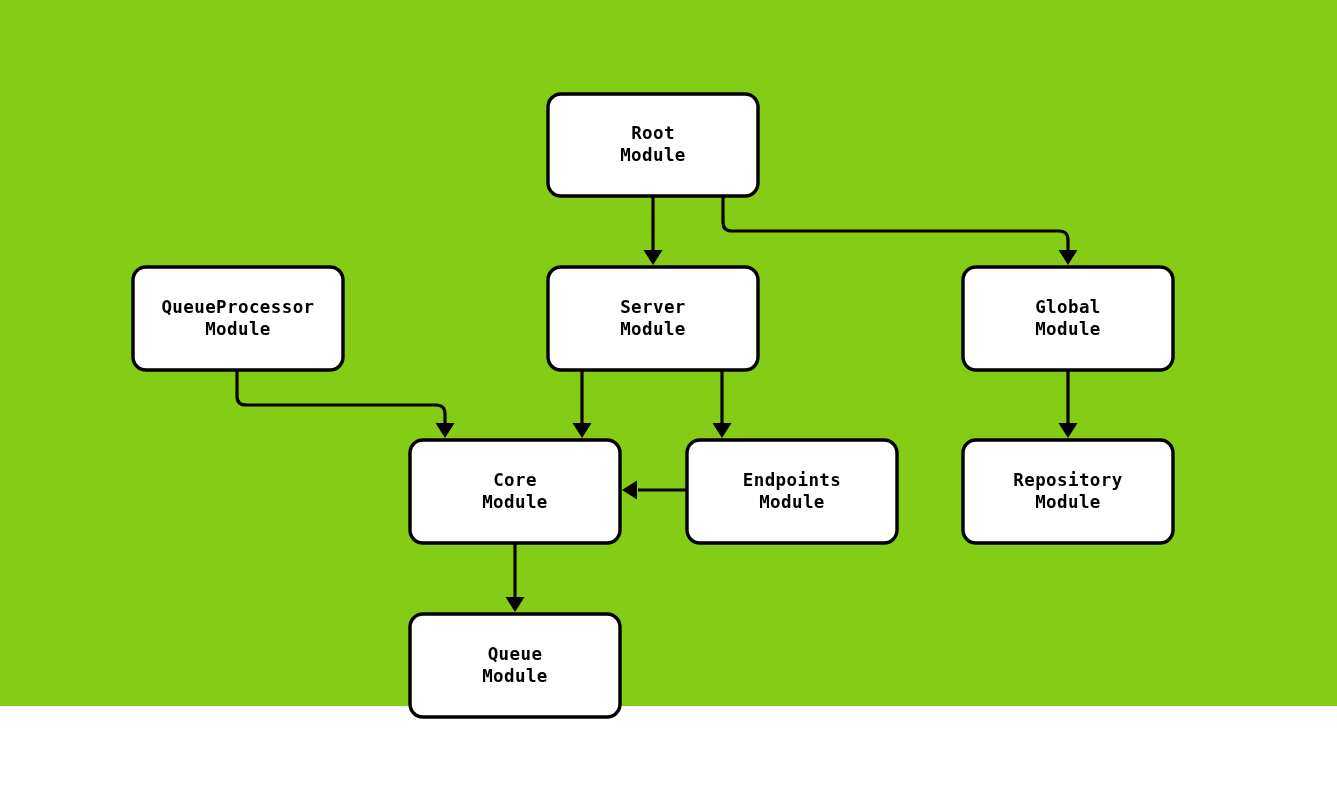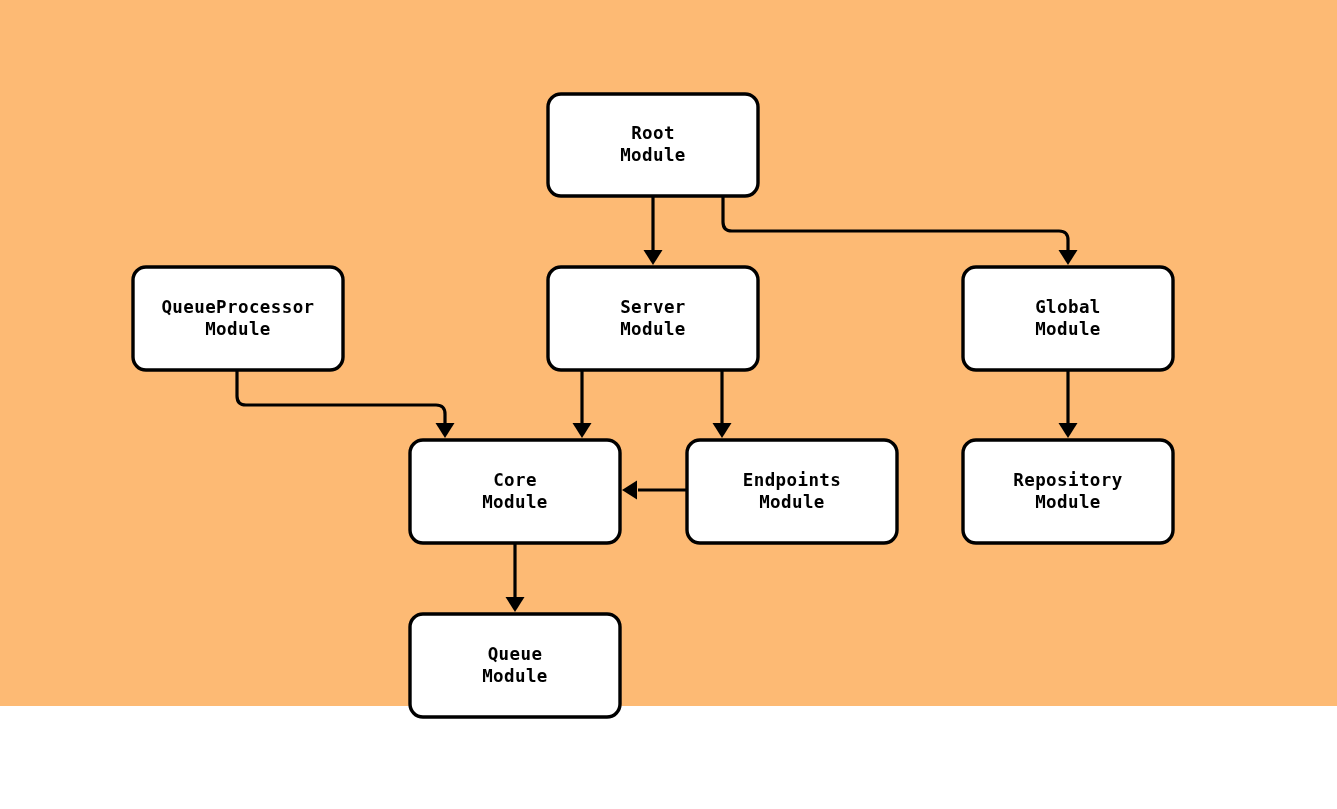--- a/index.html
+++ b/index.html
@@ -10,21 +10,21 @@
   body {
     width: 1337px;
     height: 809px;
     font-family: "DejaVu Sans Mono", "Liberation Mono", monospace;
     overflow: hidden;
   }
   #diagram-root {
     position: relative;
     width: 1337px;
     height: 706px;
-    background: #fdba74;
+    background: #84cc16;
   }
   svg#graph {
     display: block;
     width: 1337px;
     height: 809px;
   }
   .node-box {
     fill: #ffffff;
     stroke: #000000;
     stroke-width: 3.4;

